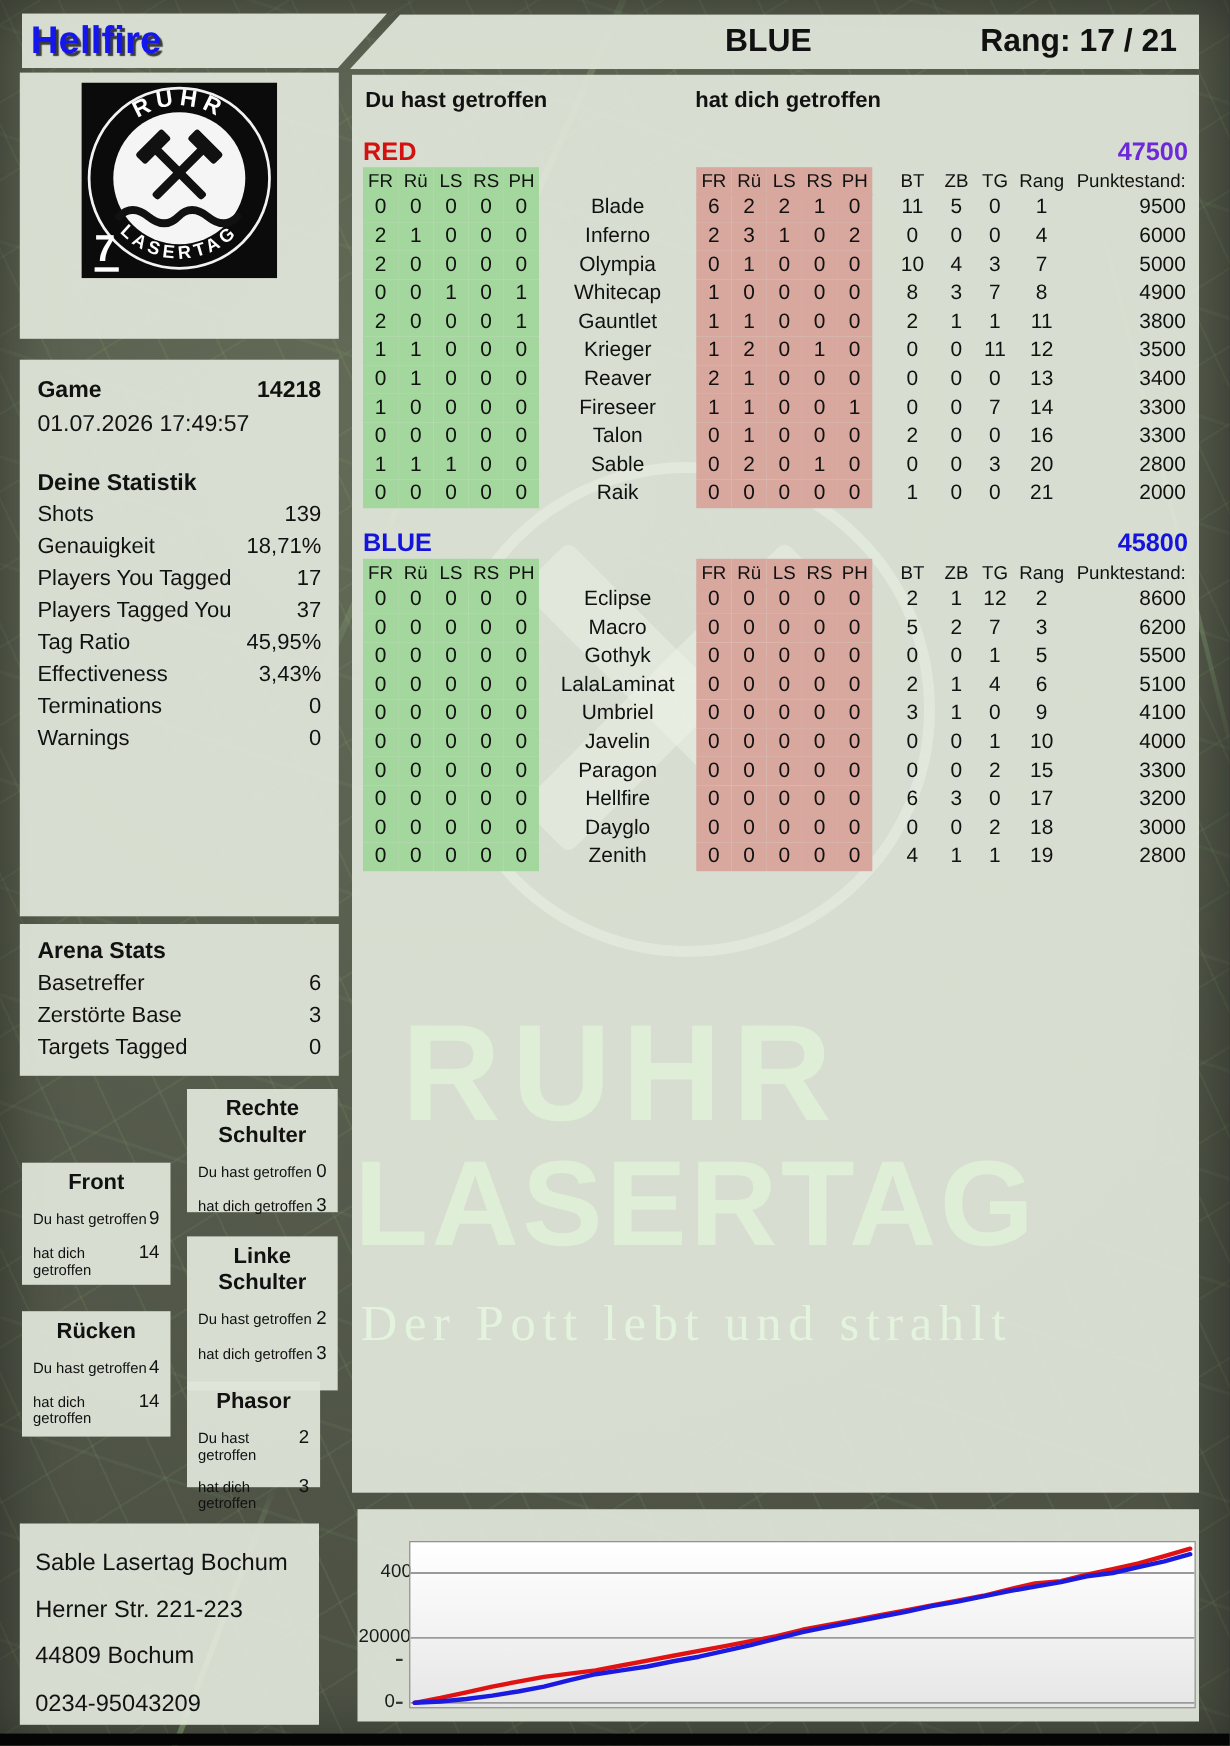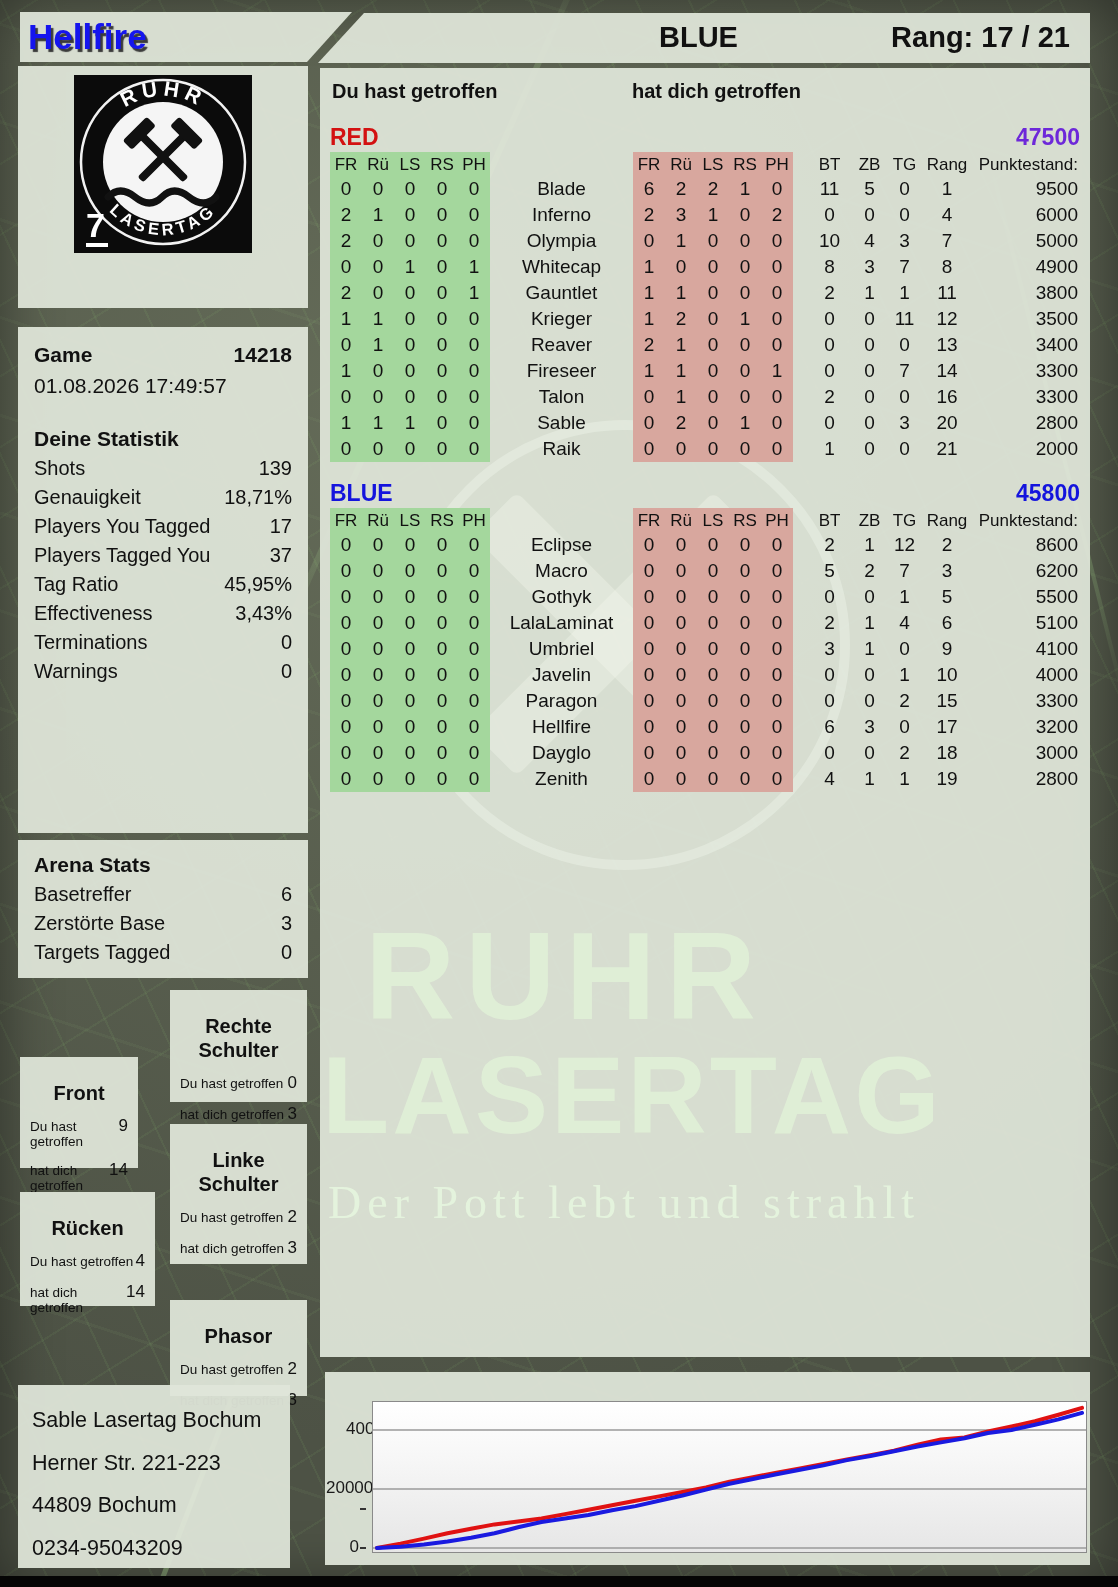--- a/index.html
+++ b/index.html
@@ -44,30 +44,30 @@
   .p-game{left:18px;top:327px;width:290px;height:506px;padding:12px 16px;box-sizing:border-box;}
   .kvrow{display:flex;justify-content:space-between;font-size:21px;line-height:31px;}
   .b{font-weight:bold;}
   .line{font-size:21px;line-height:32px;}
   .sec-title{font-weight:bold;font-size:21px;line-height:30px;}
   .srow{display:flex;justify-content:space-between;font-size:20px;line-height:29px;}
 
   .p-arena{left:18px;top:840px;width:290px;height:138px;padding:10px 16px;box-sizing:border-box;}
 
   
-  .hitbox{padding:24px 10px;box-sizing:border-box;}
+  .hitbox{padding:6px 10px;box-sizing:border-box;}
   .hitbox .title{text-align:center;font-weight:bold;font-size:20px;line-height:24px;}
   .hitbox .hrow{display:flex;justify-content:space-between;align-items:baseline;margin-top:11px;}
   .hitbox .hrow .lbl{font-size:13.5px;}
   .hitbox .hrow .val{font-size:17px;}
-  .box-front{left:20px;top:1057px;width:118px;height:111px;}
+  .box-front{left:20px;top:1057px;width:135px;height:111px;}
   .box-rechte{left:170px;top:990px;width:137px;height:112px;}
   .box-linke{left:170px;top:1124px;width:137px;height:140px;}
   .box-ruecken{left:20px;top:1192px;width:135px;height:114px;}
-  .box-phasor{left:170px;top:1256px;width:137px;height:96px;margin-top:44px;}
+  .box-phasor{left:170px;top:1256px;width:121px;height:96px;}
 
   
   .p-address{left:18px;top:1385px;width:272px;height:183px;padding:14px 14px;box-sizing:border-box;}
   .addr-line{font-size:21.5px;line-height:42.5px;white-space:nowrap;}
 
   
   .p-chart{left:325px;top:1372px;width:765px;height:193px;}
   .plot{position:absolute;left:47px;top:29px;width:713px;height:150px;
     background:linear-gradient(180deg,#ffffff 0%,#f6f6f6 40%,#e6e6e6 100%);
     border:1px solid #8a8a8a;}
@@ -144,21 +144,21 @@
         <rect x="12" y="168" width="22" height="4" fill="#ffffff"></rect>
       </svg>
     </div>
   </div>
 
   <div class="panel p-game">
     <div class="kvrow">
       <span class="b">Game</span>
       <span class="b">14218</span>
     </div>
-    <div class="line">01.08.2026 17:49:57</div>
+    <div class="line">01.07.2026 17:49:57</div>
     <div style="height:22px"></div>
     <div class="sec-title">Deine Statistik</div>
     <div id="stat-rows">
         <div class="srow">
           <span>Shots</span>
           <span>139</span>
         </div>
         <div class="srow">
           <span>Genauigkeit</span>
           <span>18,71%</span>

